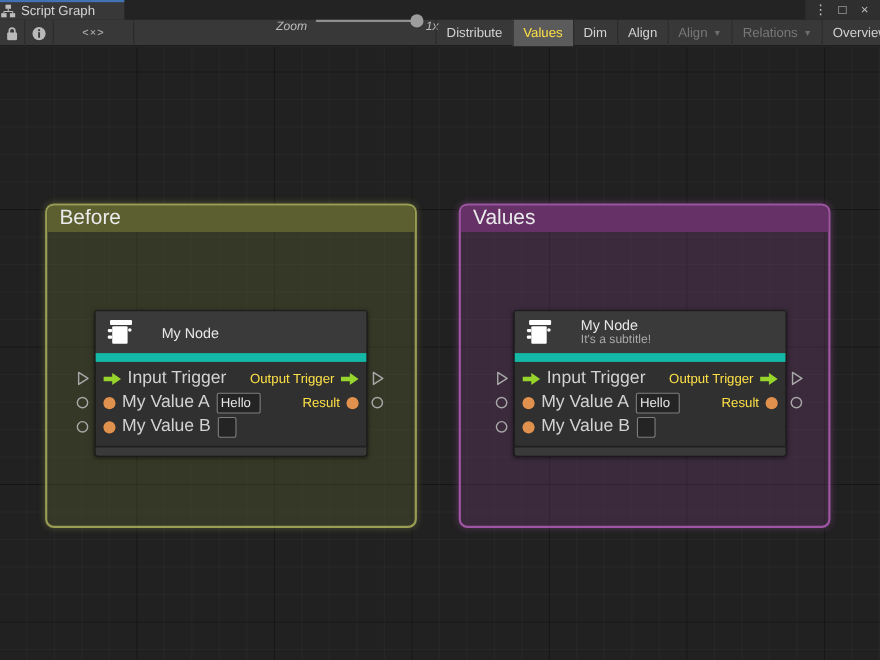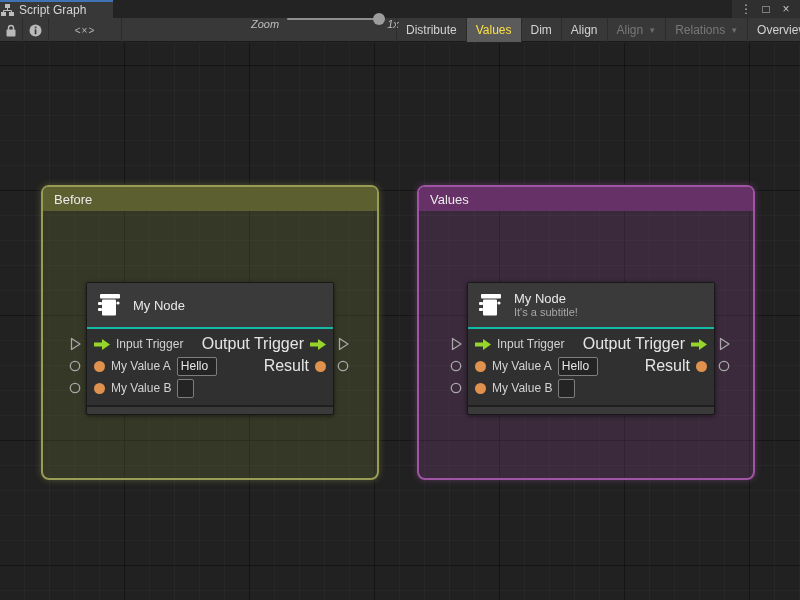--- a/index.html
+++ b/index.html
@@ -46,37 +46,37 @@
       linear-gradient(to bottom, rgba(0,0,0,0.45) 1px, transparent 1px),
       linear-gradient(to right, rgba(255,255,255,0.028) 1px, transparent 1px),
       linear-gradient(to bottom, rgba(255,255,255,0.028) 1px, transparent 1px);
     background-size:125px 125px, 125px 125px, 25px 25px, 25px 25px;
     background-position:-1px 22px; }
 
   
   .group { position:absolute; top:142px; width:338px; height:295px; border:2px solid #888;
            border-radius:8px; }
   .group-header { height:24px; border-radius:5px 5px 0 0; display:flex; align-items:center; padding:0 11px; }
-  .group-label { font-size:13px; color:#eaeaea; }
+  .group-label { font-size:19px; color:#eaeaea; }
   .group.before { left:41px; }
   .group.after  { left:417px; }
 
   
   .node { position:absolute; top:239px; width:248px; background:#303030; border:1px solid #191919;
           border-radius:2px; box-shadow:0 1px 4px rgba(0,0,0,0.55); }
   .node.before { left:86px; } .node.after { left:467px; }
-  .node-header { height:46px; background:#3a3a3a; border-bottom:2px solid #14b8a6;
-                 display:flex; align-items:center; gap:10px; padding:0 10px; }
+  .node-header { height:46px; background:#3a3a3a; border-bottom:8px solid #14b8a6;
+                 display:flex; align-items:center; gap:24px; padding:0 10px; }
   .node-title { font-size:13px; color:#e8e8e8; line-height:15px; }
   .node-subtitle { font-size:11px; color:#a8a8a8; line-height:13px; }
   .node-subtitle:empty { display:none; }
   .node-body { padding:4px 0 6px; }
   .nrow { height:22px; display:flex; align-items:center; padding:0 7px; }
-  .nrow .plabel { font-size:12px; color:#d2d2d2; margin-left:6px; white-space:nowrap; }
-  .nrow .rlabel { font-size:16px; color:#e5e5e5; margin-right:6px; white-space:nowrap; }
+  .nrow .plabel { font-size:16px; color:#d2d2d2; margin-left:6px; white-space:nowrap; }
+  .nrow .rlabel { font-size:12px; color:#fde047; margin-right:6px; white-space:nowrap; }
   .spacer { flex:1; }
   .vdot { width:11px; height:11px; border-radius:50%; background:var(--value); flex:0 0 auto; }
   .field { background:#242424; border:1px solid #7e7e7e; border-radius:2px; height:19px;
            color:#e6e6e6; font-size:12px; font-family:"Liberation Sans",sans-serif;
            padding:0 3px; margin-left:6px; }
   .field.w-hello { width:40px; } .field.w-empty { width:17px; }
   .node-footer { height:9px; background:#3a3a3a; border-top:2px solid #1f1f1f; border-radius:0 0 2px 2px; }
 
   
   .oport { position:absolute; width:13px; height:14px; display:flex; align-items:center; justify-content:center; }

